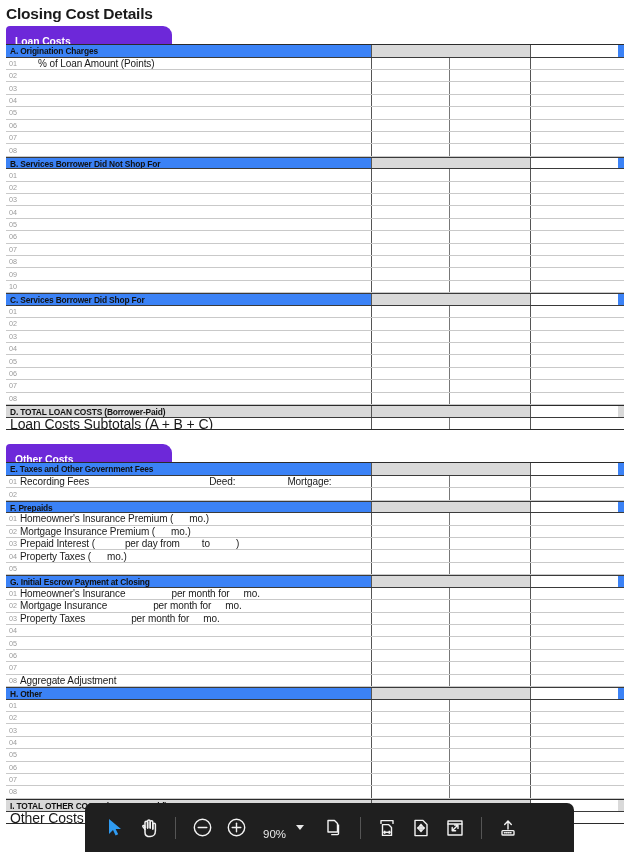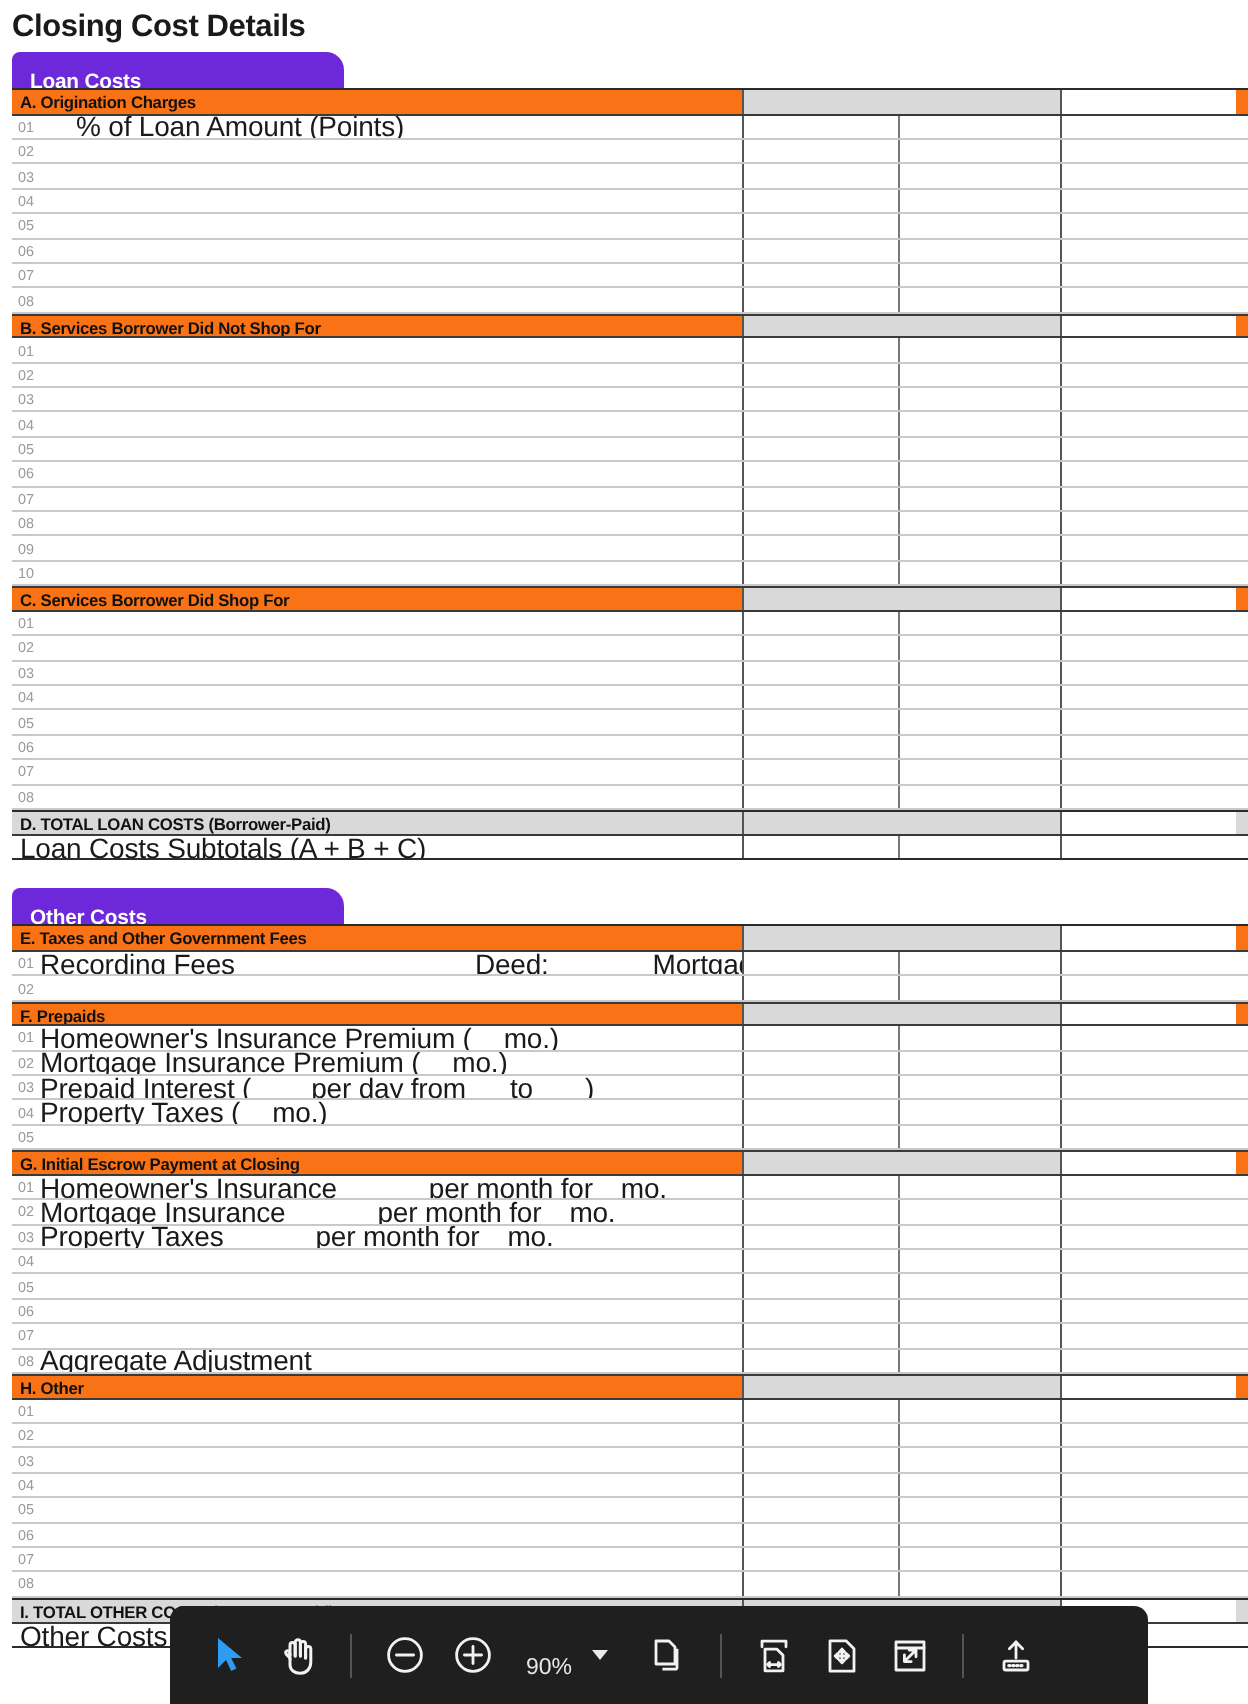--- a/index.html
+++ b/index.html
@@ -55,38 +55,38 @@
     border-radius: 4px 9px 9px 4px;
     color: #fff; font-weight: bold; font-size: 10.4px;
     display: flex; align-items: center; padding-left: 9px;
     letter-spacing: -0.1px;
   }
   .tab-rule {
     position: absolute; left: 0; right: 0; bottom: 0; height: 1.4px; background: #2b2b2b;
   }
 
   
-  .sec { height: 12.6px; background: #f97316; border-bottom: 1.1px solid #3a3a3a; }
+  .sec { height: 12.6px; background: #3b82f6; border-bottom: 1.1px solid #3a3a3a; }
   .sec .c-desc {
     font-size: 8.4px; font-weight: bold; color: #111;
     padding-left: 4px; line-height: 12.6px; letter-spacing: -0.15px;
     border-right: 1.2px solid #555;
   }
   .sec .c-at, .sec .c-bef { background: #d9d9d9; }
   .sec .c-oth { background: #fff; border-left: 1.2px solid #555; }
   .sec.topline { border-top: 1.2px solid #3a3a3a; }
 
   
   .dr { height: 12.4px; border-bottom: 0.8px solid #c9c9c9; }
   .dr .c-desc { position: relative; border-right: 1.2px solid #555; display:flex; align-items:center; }
   .dr .c-at { border-right: 0.9px solid #777; }
   .dr .c-bef { }
   .dr .c-oth { border-left: 1.2px solid #555; }
   .num { font-size: 7.2px; color: #9a9a9a; width: 14px; flex:0 0 14px; padding-left: 3px; }
-  .lbl { font-size: 14px; color: #1a1a1a; letter-spacing: -0.1px; white-space: nowrap; text-align: right; }
+  .lbl { font-size: 10px; color: #1a1a1a; letter-spacing: -0.1px; white-space: nowrap; text-align: right; }
   .lbl.indent { padding-left: 18px; }
   .lbl .gap1 { display:inline-block; width: 120px; }
   .lbl .gap2 { display:inline-block; width: 52px; }
   .lbl .gapm { display:inline-block; width: 46px; }
 
   
   .tot { height: 13px; background: #d9d9d9; border-top: 1.3px solid #2b2b2b; border-bottom: 1.1px solid #3a3a3a; }
   .tot .c-desc {
     font-size: 8.4px; font-weight: bold; color: #111; padding-left: 4px; line-height: 13px;
     letter-spacing: -0.15px; border-right: 1.2px solid #555;

